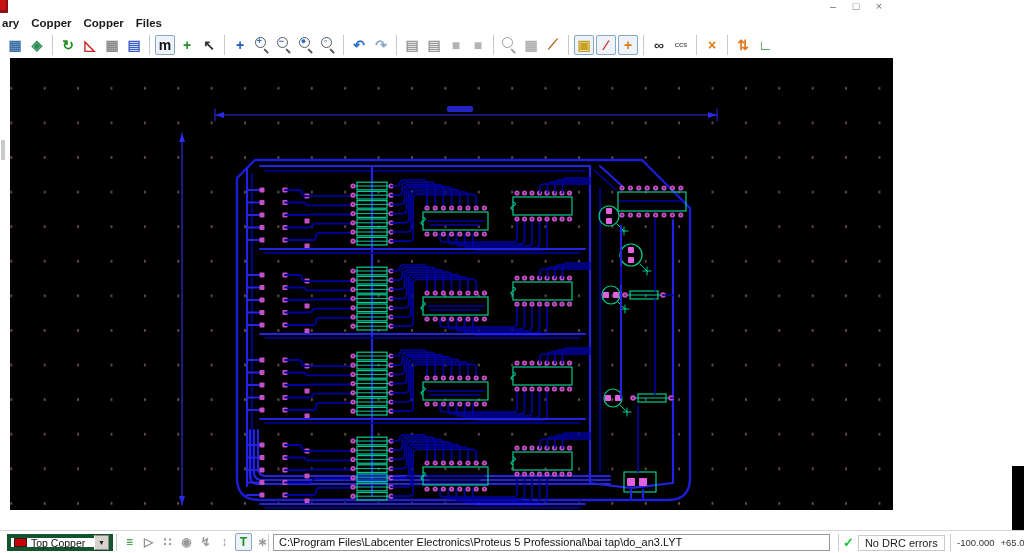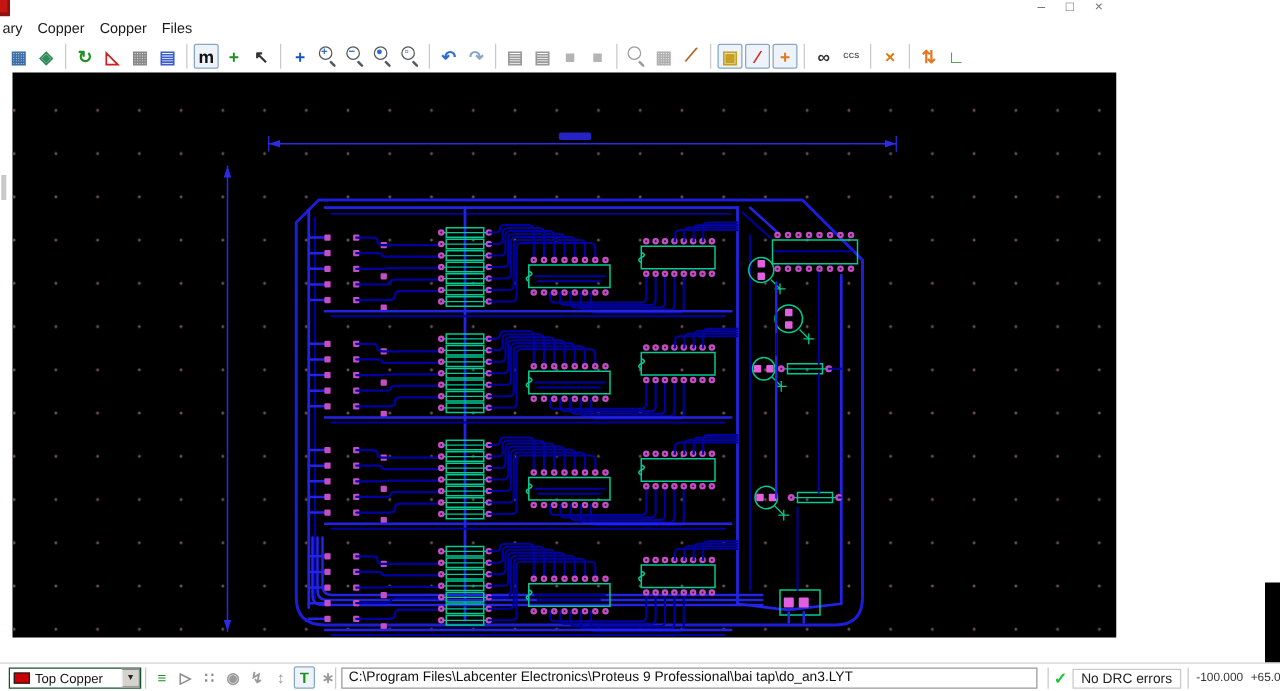--- a/index.html
+++ b/index.html
@@ -8,21 +8,21 @@
 
   
   #titlebar { position:absolute; left:0; top:0; width:1024px; height:13px; background:#fff; }
   #app-icon-frag { position:absolute; left:0; top:0; width:8px; height:13px; background:#c41414;
                    box-shadow:inset -2px -3px 0 #8d0f0f; }
   #win-controls { position:absolute; left:826px; top:0; height:14px; display:flex; gap:9px; }
   .winbtn { width:14px; height:14px; color:#6f6f6f; font-size:11px; line-height:13px; text-align:center; cursor:default; }
 
   
   #menubar { position:absolute; left:0; top:14px; width:900px; height:17px; background:#fff;
-             display:flex; align-items:center; }
+             display:flex; align-items:center;font-weight:bold; }
   .menu-item { font-size:11.5px; color:#1a1a1a; padding:1px 9px 1px 3px; }
   .menu-item:first-child { padding-left:2px; }
 
   
   #toolbar { position:absolute; left:0; top:31px; width:900px; height:27px; background:#fff;
              display:flex; align-items:center; padding-left:4px; }
   .tsep { width:1px; height:20px; background:#c9c9c9; margin:0 4px; flex:0 0 auto; }
   .icon { width:20px; height:20px; flex:0 0 auto; display:inline-flex; align-items:center; justify-content:center;
           font-size:14px; font-weight:bold; position:relative; margin:0 1px; }
   .icon.pressed { border:1px solid #87a6c6; background:#eef3f9; border-radius:2px; }
@@ -42,21 +42,21 @@
             background-size:33.4px 34.6px; background-position:18px 13px; }
   #pcb-svg { position:absolute; left:0; top:0; }
 
   #scroll-remnant { position:absolute; left:1px; top:140px; width:4px; height:20px; background:#c9c9c9; }
   #black-bar { position:absolute; left:1012px; top:466px; width:12px; height:66px; background:#000; }
 
   
   #statusbar { position:absolute; left:0; top:530px; width:1024px; height:23px; background:#fff;
                border-top:1px solid #d4d4d4; font-size:11px; }
   .ssep { position:absolute; top:3px; width:1px; height:17px; background:#c9c9c9; }
-  #layer-combo { position:absolute; left:7px; top:3px; width:106px; height:17px; border:1px solid #14532d;
+  #layer-combo { position:absolute; left:7px; top:3px; width:106px; height:17px; border:4px solid #14532d;
                  background:#fff; display:flex; align-items:center; }
   #layer-swatch { width:13px; height:9px; background:#cc0000; border:1px solid #222; margin:0 4px 0 3px; flex:0 0 auto; }
   #layer-label { font-size:10.5px; color:#111; flex:1 1 auto; }
   #layer-drop { width:15px; height:15px; background:#d6d3ce; border:1px solid #8a8a8a;
                 border-left-color:#fff; font-size:7px; color:#222; display:flex; align-items:center; justify-content:center; }
   #bottom-icons { position:absolute; left:120px; top:2px; display:flex; align-items:center; }
   #bottom-icons .icon { width:17px; height:18px; font-size:12px; }
   #path-box { position:absolute; left:273px; top:3px; width:557px; height:17px; border:1px solid #9a9a9a;
               background:#fff; font-size:11px; color:#111; line-height:15px; padding-left:5px;
               white-space:nowrap; overflow:hidden; }
@@ -889,21 +889,21 @@
       <span class="icon" style="color: rgb(138, 138, 138);">▷</span>
       <span class="icon" style="color: rgb(138, 138, 138);">∷</span>
       <span class="icon" style="color: rgb(154, 154, 154);">◉</span>
       <span class="icon" style="color: rgb(154, 154, 154);">↯</span>
       <span class="icon" style="color: rgb(154, 154, 154);">↕</span>
       <span class="icon pressed" style="color: rgb(31, 143, 31);">T</span>
       <span class="icon" style="color: rgb(154, 154, 154);">∗</span>
       <span class="icon" style="color: rgb(208, 208, 208);">↯</span>
     </div>
   <div class="ssep" style="left:268px"></div>
-  <div id="path-box">C:\Program Files\Labcenter Electronics\Proteus 9 Professional\bai tap\do_an3.LYT</div>
+  <div id="path-box">C:\Program Files\Labcenter Electronics\Proteus 5 Professional\bai tap\do_an3.LYT</div>
   <div class="ssep" style="left:838px"></div>
   <div id="drc-area">
     <span id="drc-check">✓</span>
     <span id="drc-box">No DRC errors</span>
   </div>
   <div id="coords">
     <span id="coord-x">-100.000</span>
     <span id="coord-y">+65.000</span>
 
   </div>

